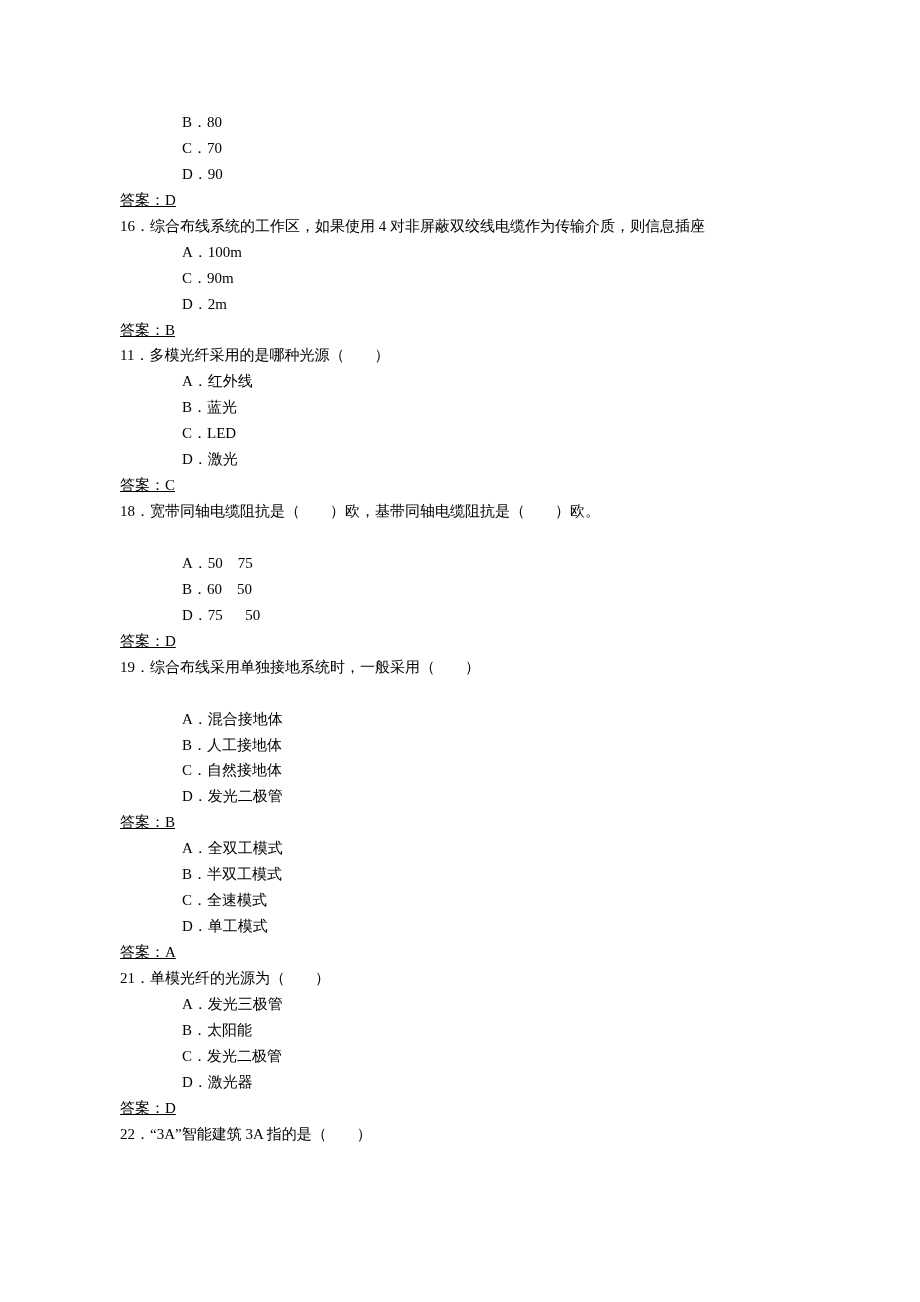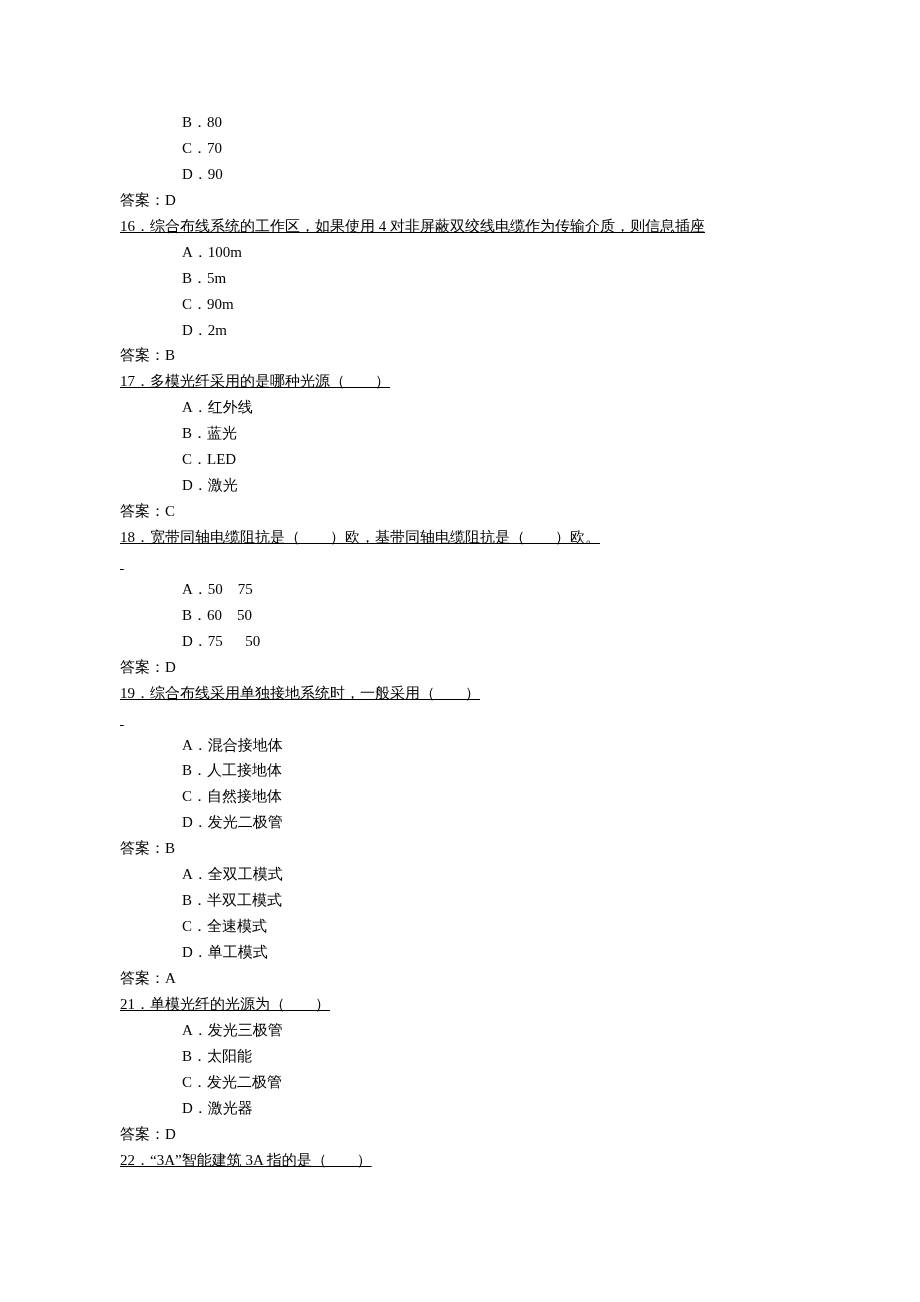--- a/index.html
+++ b/index.html
@@ -15,44 +15,43 @@
     padding: 110px 60px 40px 120px;
     font-size: 15px;
     line-height: 1.73;
     color: #000;
   }
   .option {
     padding-left: 62px;
   }
   .answer {
     padding-left: 0;
+    text-decoration: underline;
   }
   .question {
     padding-left: 0;
-    text-decoration: underline;
   }
   .q-indent {
     padding-left: 0;
   }
 </style>
 </head>
 <body>
 
 <div class="page" id="page">
     <div class="option">B．80</div>
     <div class="option">C．70</div>
     <div class="option">D．90</div>
     <div class="answer">答案：D</div>
     <div class="question">16．综合布线系统的工作区，如果使用 4 对非屏蔽双绞线电缆作为传输介质，则信息插座</div>
     <div class="option">A．100m</div>
-    <div class="option">B．5m</div>
     <div class="option">C．90m</div>
     <div class="option">D．2m</div>
     <div class="answer">答案：B</div>
-    <div class="question">17．多模光纤采用的是哪种光源（　　）</div>
+    <div class="question">11．多模光纤采用的是哪种光源（　　）</div>
     <div class="option">A．红外线</div>
     <div class="option">B．蓝光</div>
     <div class="option">C．LED</div>
     <div class="option">D．激光</div>
     <div class="answer">答案：C</div>
     <div class="question">18．宽带同轴电缆阻抗是（　　）欧，基带同轴电缆阻抗是（　　）欧。</div>
     <div class="question">&nbsp;</div>
     <div class="option">A．50　75</div>
     <div class="option">B．60　50</div>
     <div class="option">D．75　 50</div>

